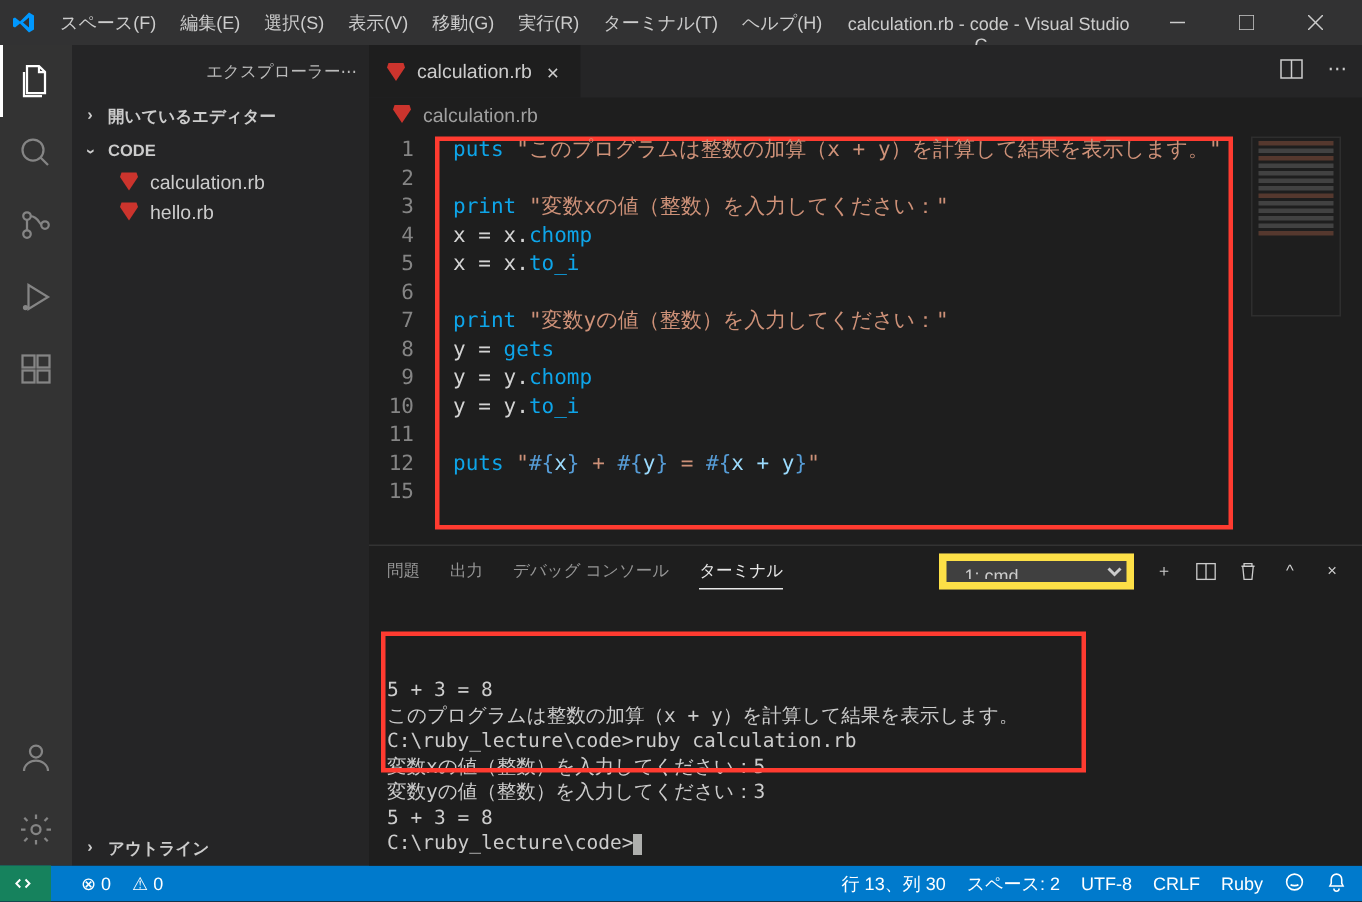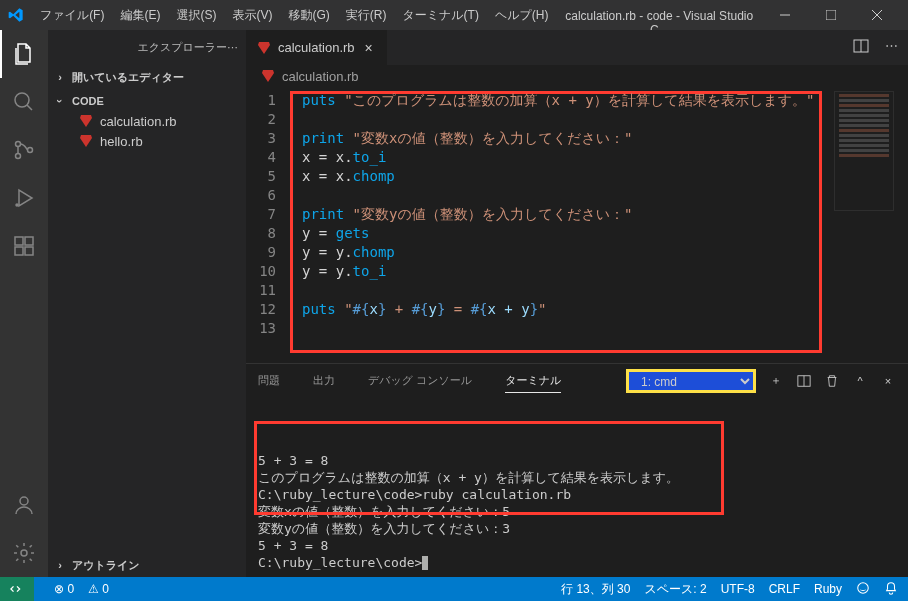--- a/index.html
+++ b/index.html
@@ -44,39 +44,39 @@
 .code .int { color: #9cdcfe; }
 .code .punct { color: #569cd6; }
 .minimap { position: absolute; right: 14px; top: 4px; width: 60px; height: 120px; background: #1e1e1e; border: 1px solid #3a3a3a; opacity: 0.6; }
 .minimap div { height: 3px; margin: 2px 4px; background: #5a5a5a; }
 .minimap div.str { background: #7a4a3a; }
 .panel { height: 214px; background: #1e1e1e; border-top: 1px solid #333; display: flex; flex-direction: column; }
 .panel-tabs { height: 33px; display: flex; align-items: center; padding: 0 12px; gap: 20px; font-size: 11px; color: #969696; }
 .panel-tab { cursor: pointer; padding: 4px 0; }
 .panel-tab.active { color: #e7e7e7; border-bottom: 1px solid #e7e7e7; }
 .panel-right { margin-left: auto; display: flex; align-items: center; gap: 12px; }
-.term-select { background: #1d4ed8; border: 3px solid #fde047; color: #cccccc; padding: 2px 8px; font-size: 12px; width: 130px; height: 24px; }
+.term-select { background: #404040; border: 5px solid #fde047; color: #cccccc; padding: 2px 8px; font-size: 12px; width: 130px; height: 24px; }
 .panel-icon { color: #cccccc; cursor: pointer; width: 16px; height: 16px; display: flex; align-items: center; justify-content: center; }
 .terminal { flex: 1; font-family: Consolas, monospace; font-size: 13px; line-height: 17px; padding: 4px 12px; color: #cccccc; position: relative; white-space: pre; overflow: hidden; }
 .term-box { position: absolute; left: 8px; top: 24px; width: 470px; height: 94px; border: 3px solid #ff3b30; pointer-events: none; }
 .term-cursor { display: inline-block; width: 6px; height: 14px; background: #aeafad; vertical-align: text-bottom; }
 .statusbar { height: 24px; background: #007acc; display: flex; align-items: center; color: #ffffff; font-size: 12px; padding: 0 10px; gap: 14px; }
 .statusbar .right { margin-left: auto; display: flex; gap: 14px; align-items: center; }
 .statusbar span { cursor: pointer; }
 .remote-btn { width: 34px; height: 24px; background: #16825d; display: flex; align-items: center; justify-content: center; margin: -0px -10px 0 -10px; margin-right: 6px; }
 </style>
 </head>
 <body>
 
 <div class="titlebar">
   <svg class="logo" viewBox="0 0 24 24" fill="currentColor">
       <path d="M17 2l5 3v14l-5 3-9-9-5 4-2-1V8l2-1 5 4 9-9zm0 5l-6 5 6 5V7z"></path>
     </svg>
   <div id="menus" style="display:flex">
-      <div class="menu-item">ファイル(F)</div>
+      <div class="menu-item">スペース(F)</div>
       <div class="menu-item">編集(E)</div>
       <div class="menu-item">選択(S)</div>
       <div class="menu-item">表示(V)</div>
       <div class="menu-item">移動(G)</div>
       <div class="menu-item">実行(R)</div>
       <div class="menu-item">ターミナル(T)</div>
       <div class="menu-item">ヘルプ(H)</div>
     </div>
   <div class="title">calculation.rb - code - Visual Studio C...</div>
   <div class="win-controls">
@@ -220,28 +220,28 @@
             <div>3</div>
             <div>4</div>
             <div>5</div>
             <div>6</div>
             <div>7</div>
             <div>8</div>
             <div>9</div>
             <div>10</div>
             <div>11</div>
             <div>12</div>
-            <div>13</div>
+            <div>15</div>
           </div>
         <div class="code" id="code">
             <div><span class="kw">puts</span> <span class="str">"このプログラムは整数の加算（x + y）を計算して結果を表示します。"</span></div>
             <div></div>
             <div><span class="kw">print</span> <span class="str">"変数xの値（整数）を入力してください："</span></div>
+            <div>x <span class="op">=</span> x.<span class="kw">chomp</span></div>
             <div>x <span class="op">=</span> x.<span class="kw">to_i</span></div>
-            <div>x <span class="op">=</span> x.<span class="kw">chomp</span></div>
             <div></div>
             <div><span class="kw">print</span> <span class="str">"変数yの値（整数）を入力してください："</span></div>
             <div>y <span class="op">=</span> <span class="kw">gets</span></div>
             <div>y <span class="op">=</span> y.<span class="kw">chomp</span></div>
             <div>y <span class="op">=</span> y.<span class="kw">to_i</span></div>
             <div></div>
             <div><span class="kw">puts</span> <span class="str">"</span><span class="punct">#{</span><span class="int">x</span><span class="punct">}</span><span class="str"> + </span><span class="punct">#{</span><span class="int">y</span><span class="punct">}</span><span class="str"> = </span><span class="punct">#{</span><span class="int">x + y</span><span class="punct">}</span><span class="str">"</span></div>
           </div>
       </div>
       <div class="minimap">
@@ -256,21 +256,21 @@
           <div></div>
           <div></div>
           <div></div>
           <div></div>
           <div class="str"></div>
       </div>
     </div>
 
     <div class="panel">
       <div class="panel-tabs">
-        <div id="ptabs" style="display:flex;gap:33px">
+        <div id="ptabs" style="display:flex;gap:20px">
             <div class="panel-tab">問題</div>
             <div class="panel-tab">出力</div>
             <div class="panel-tab">デバッグ コンソール</div>
             <div class="panel-tab active">ターミナル</div>
           </div>
         <div class="panel-right">
           <select class="term-select"><option>1: cmd</option></select>
           <span class="panel-icon">＋</span>
           <span class="panel-icon">
               <svg width="14" height="14" viewBox="0 0 16 16" fill="none" stroke="currentColor">

